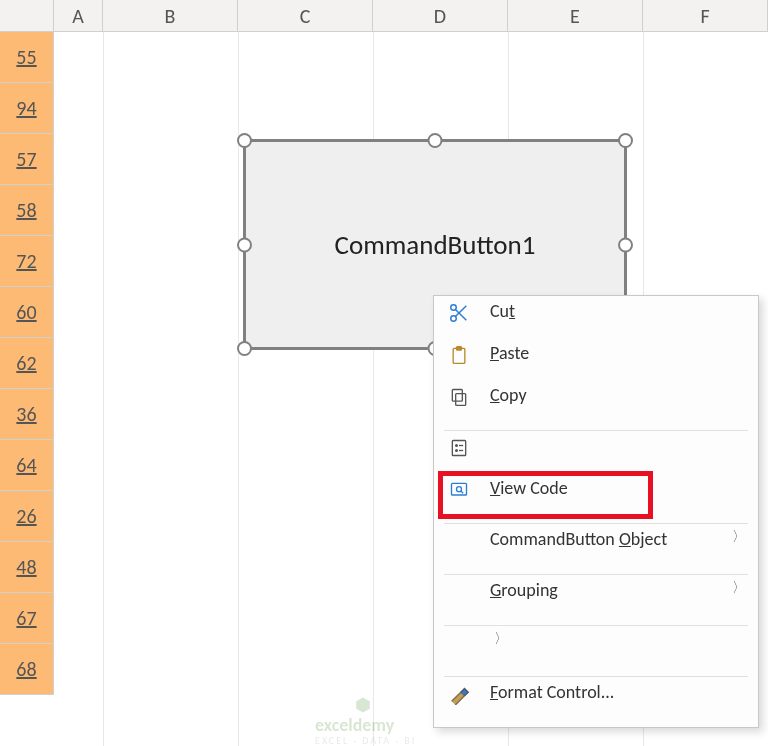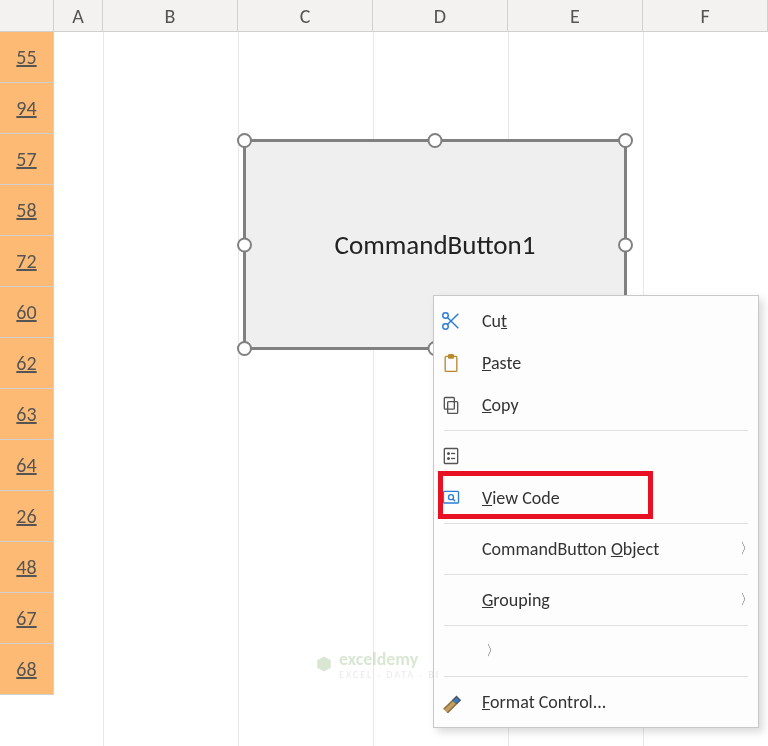--- a/index.html
+++ b/index.html
@@ -97,23 +97,22 @@
       position: absolute;
       left: 433px; top: 295px;
       width: 326px;
       background: #fdfdfd;
       border: 1px solid #c8c8c8;
       box-shadow: 4px 4px 8px rgba(0,0,0,0.15);
       padding: 4px 0;
     }
     .menu-item {
       display: flex;
-      align-items: center;
       height: 42px;
-      padding: 0 4px;
+      padding: 0 12px;
       font-size: 18px;
       color: #333;
       position: relative;
     }
     .menu-icon {
       width: 26px; height: 26px;
       margin-right: 18px;
       display: flex;
       align-items: center;
       justify-content: center;
@@ -131,27 +130,28 @@
       background: #e0e0e0;
       margin: 4px 10px;
     }
     .highlight-box {
       position: absolute;
       border: 5px solid #e81123;
       pointer-events: none;
     }
     .watermark {
       position: absolute;
-      left: 315px; top: 648px;
+      left: 315px; top: 696px;
       display: flex;
       align-items: center;
       opacity: 0.18;
       font-size: 18px;
       color: #2b7a0b;
       font-weight: bold;
+      flex-direction: column;
     }
     .watermark .logo {
       width: 18px; height: 18px;
       margin-right: 6px;
     }
     .watermark-sub {
       font-size: 10px;
       color: #888;
       letter-spacing: 2px;
       font-weight: normal;
@@ -173,21 +173,21 @@
 </div>
 
 <div class="row-headers">
   <div class="row-header">55</div>
   <div class="row-header">94</div>
   <div class="row-header">57</div>
   <div class="row-header">58</div>
   <div class="row-header">72</div>
   <div class="row-header">60</div>
   <div class="row-header">62</div>
-  <div class="row-header">63</div>
+  <div class="row-header">36</div>
   <div class="row-header">64</div>
   <div class="row-header">26</div>
   <div class="row-header">48</div>
   <div class="row-header">67</div>
   <div class="row-header">68</div>
 </div>
 
 <div class="grid">
   <div class="grid-cell-border-v" style="left:49px"></div>
   <div class="grid-cell-border-v" style="left:184px"></div>

